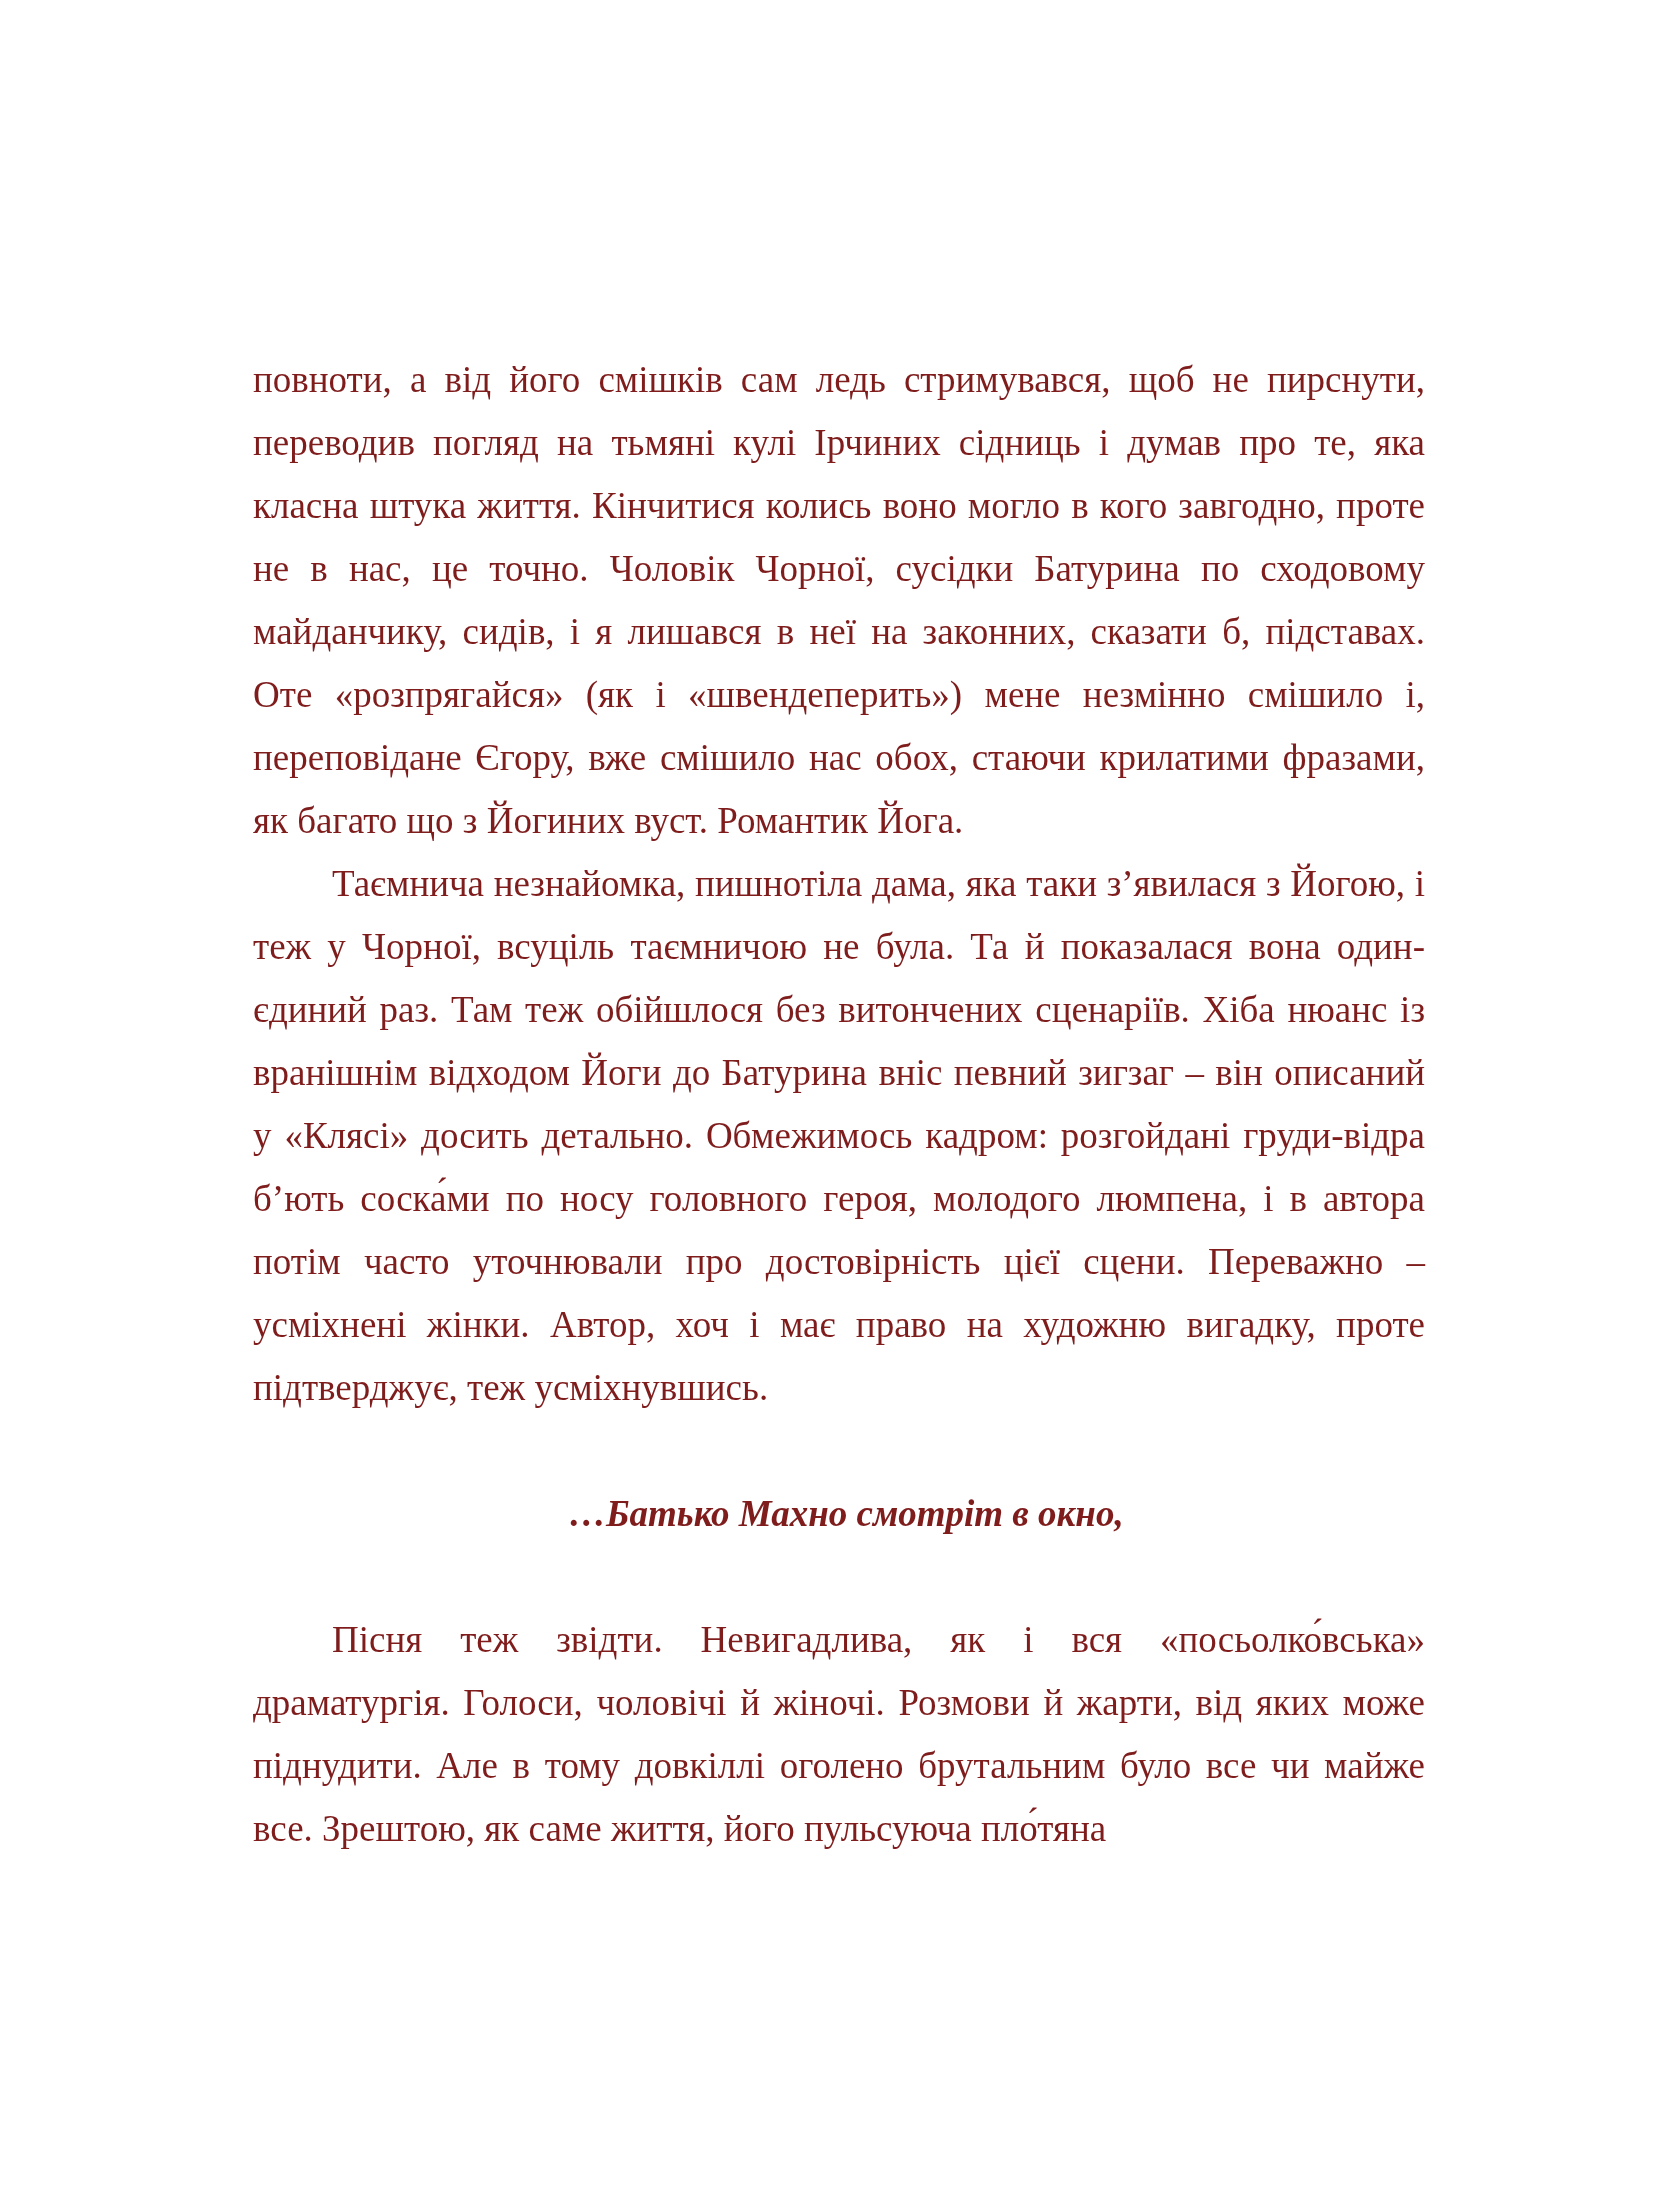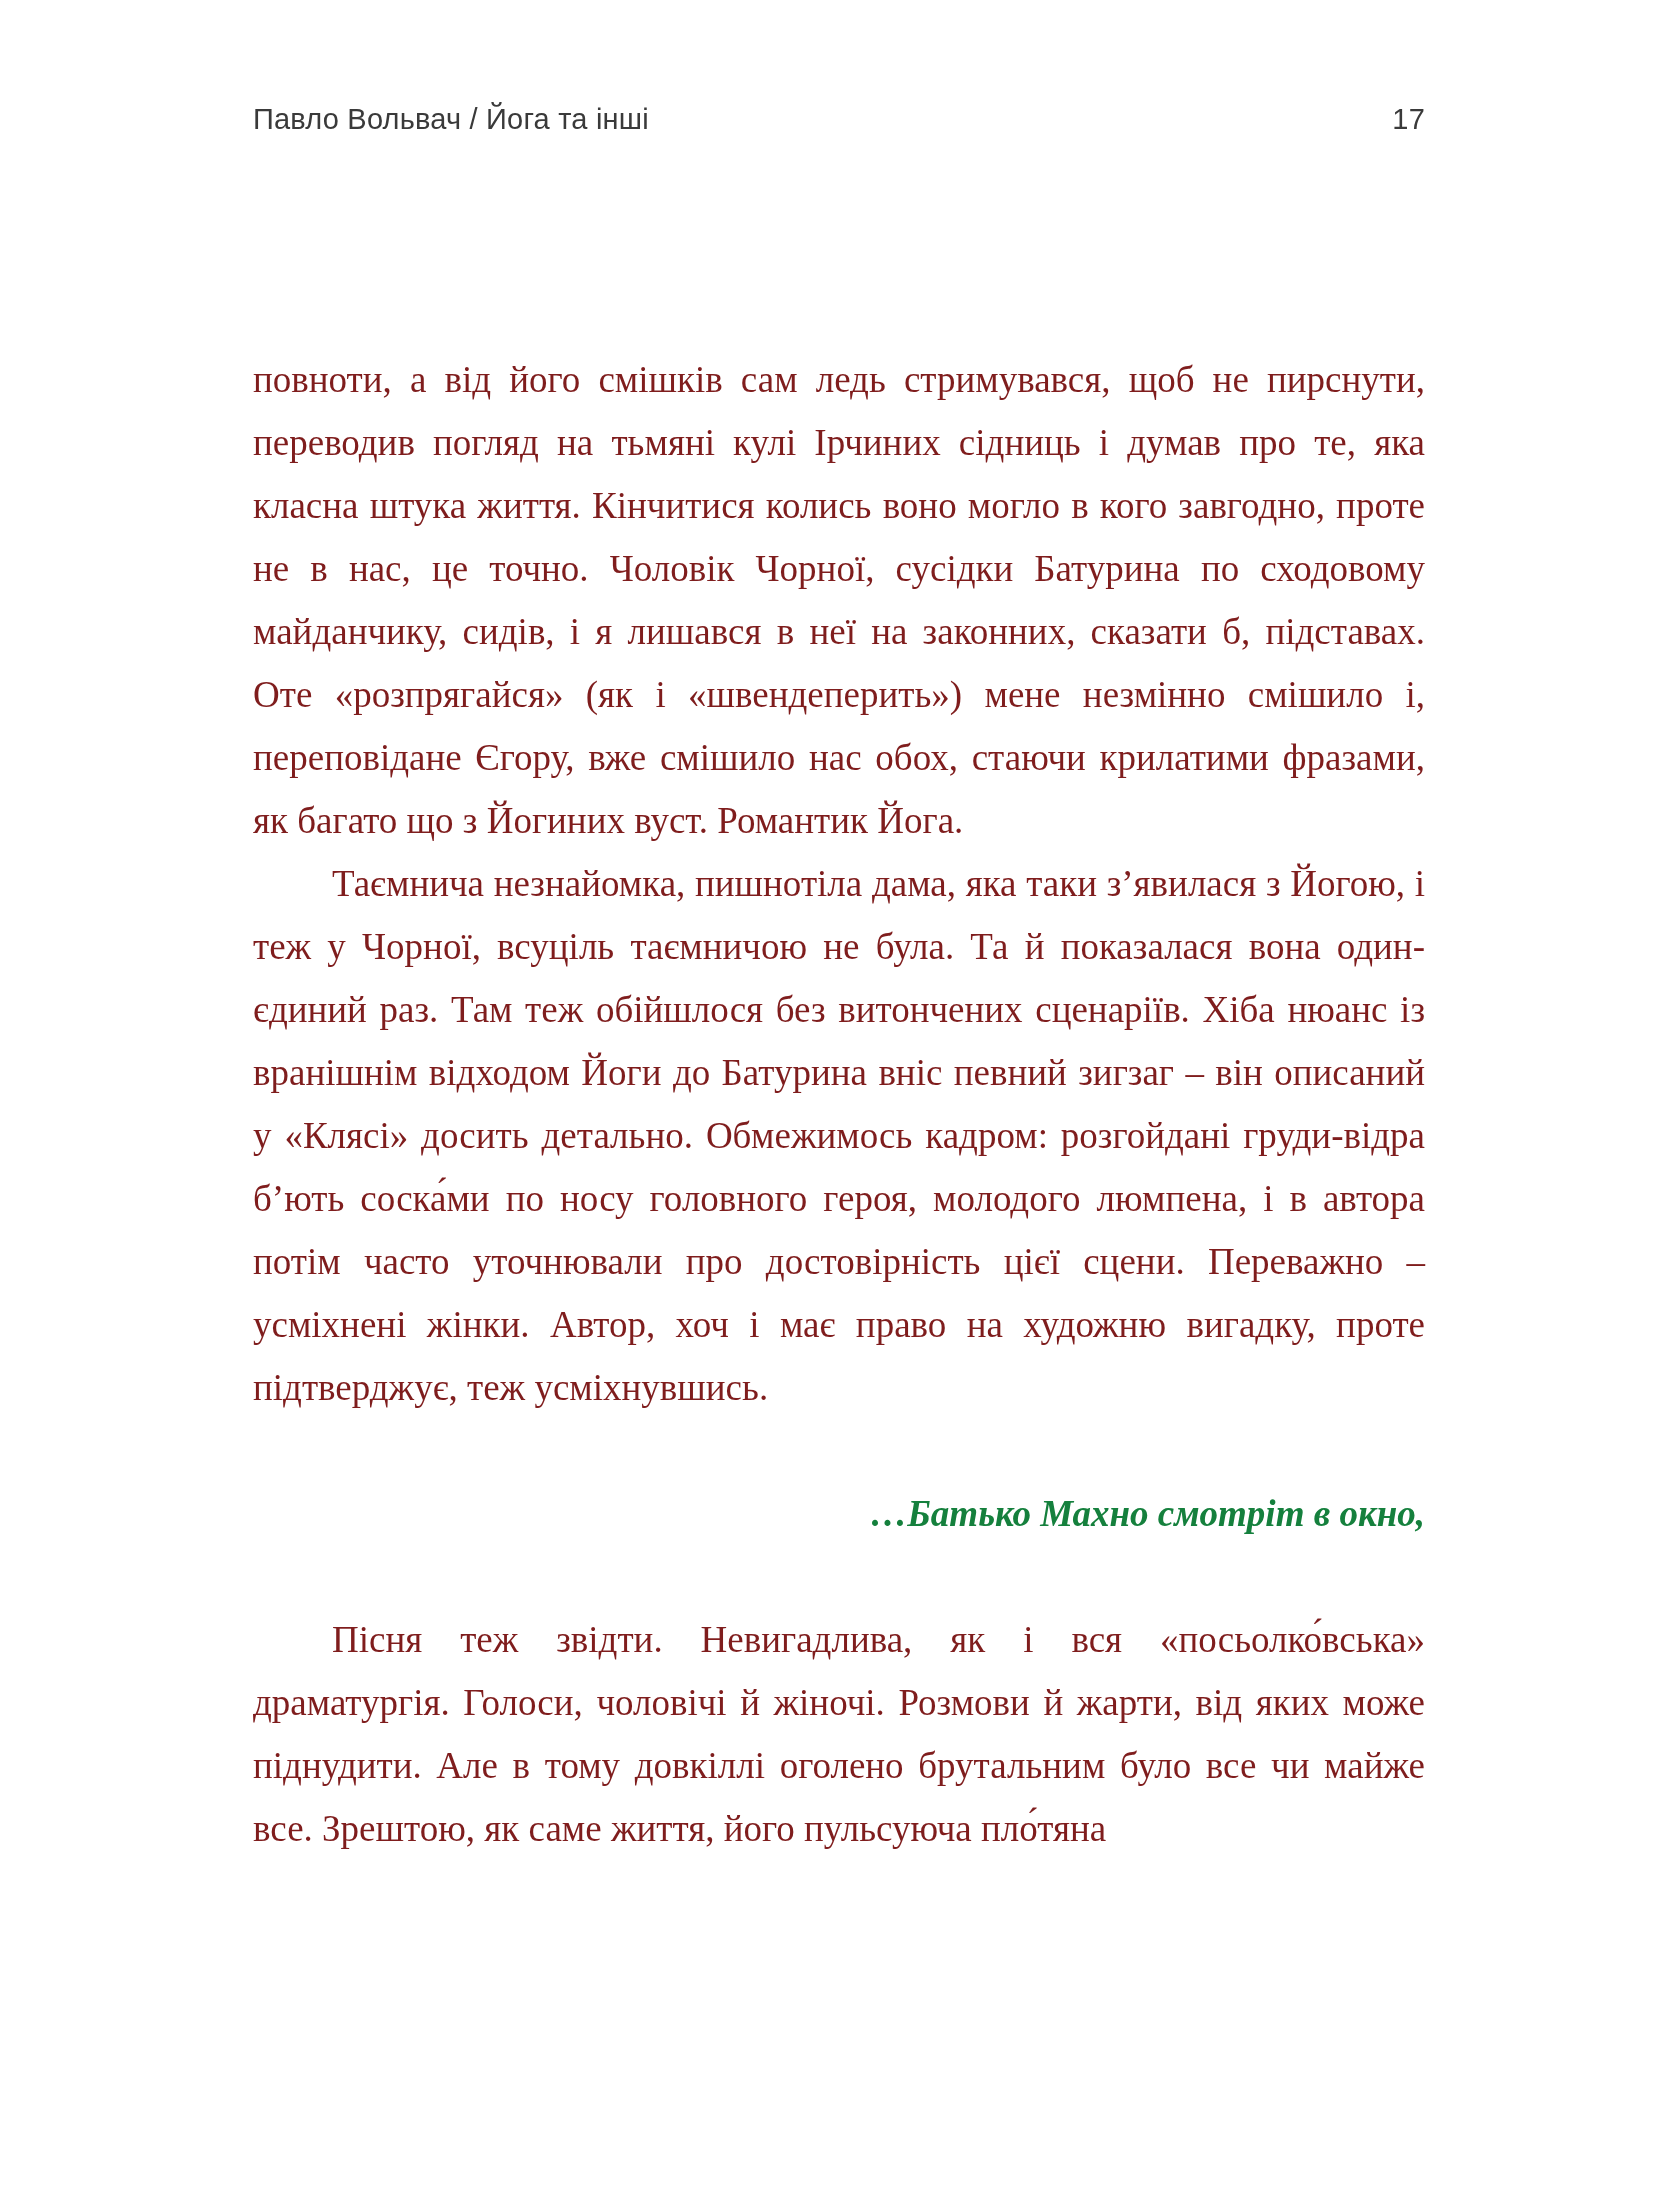--- a/index.html
+++ b/index.html
@@ -58,33 +58,29 @@
     margin-top: 58px;
     margin-bottom: 58px;
     padding-left: 316px;
   }
 
   .verse-line {
     font-size: 37px;
     line-height: 73px;
     font-style: italic;
     font-weight: 600;
-    text-align: right;
-    color: #15803d;
+    text-align: left;
+    color: #7f1d1d;
   }
 </style>
 </head>
 <body>
 
 <div class="page">
 
-  <header class="running-head">
-    <span>Павло Вольвач / Йога та інші</span>
-    <span>17</span>
-  </header>
 
   <main class="text-block">
 
     <p class="body-par">повноти, а від його смішків сам ледь стримувався, щоб не пирснути, переводив погляд на тьмяні кулі Ірчиних сідниць і думав про те, яка класна штука життя. Кінчитися колись воно могло в кого завгодно, проте не в нас, це точно. Чоловік Чорної, сусідки Батурина по сходовому майданчику, сидів, і я лишався в неї на законних, сказати б, підставах. Оте «розпрягайся» (як і «швендеперить») мене незмінно смішило і, переповідане Єгору, вже смішило нас обох, стаючи крилатими фразами, як багато що з Йогиних вуст. Романтик Йога.</p>
 
     <p class="body-par indent">Таємнича незнайомка, пишнотіла дама, яка таки з’явилася з Йогою, і теж у Чорної, всуціль таємничою не була. Та й показалася вона один-єдиний раз. Там теж обійшлося без витончених сценаріїв. Хіба нюанс із вранішнім відходом Йоги до Батурина вніс певний зигзаг – він описаний у «Клясі» досить детально. Обмежимось кадром: розгойдані груди-відра б’ють соска́ми по носу головного героя, молодого люмпена, і в автора потім часто уточнювали про достовірність цієї сцени. Переважно – усміхнені жінки. Автор, хоч і має право на художню вигадку, проте підтверджує, теж усміхнувшись.</p>
 
     <div class="verse-block">
       <p class="verse-line">…Батько Махно смотріт в окно,</p>
     </div>

